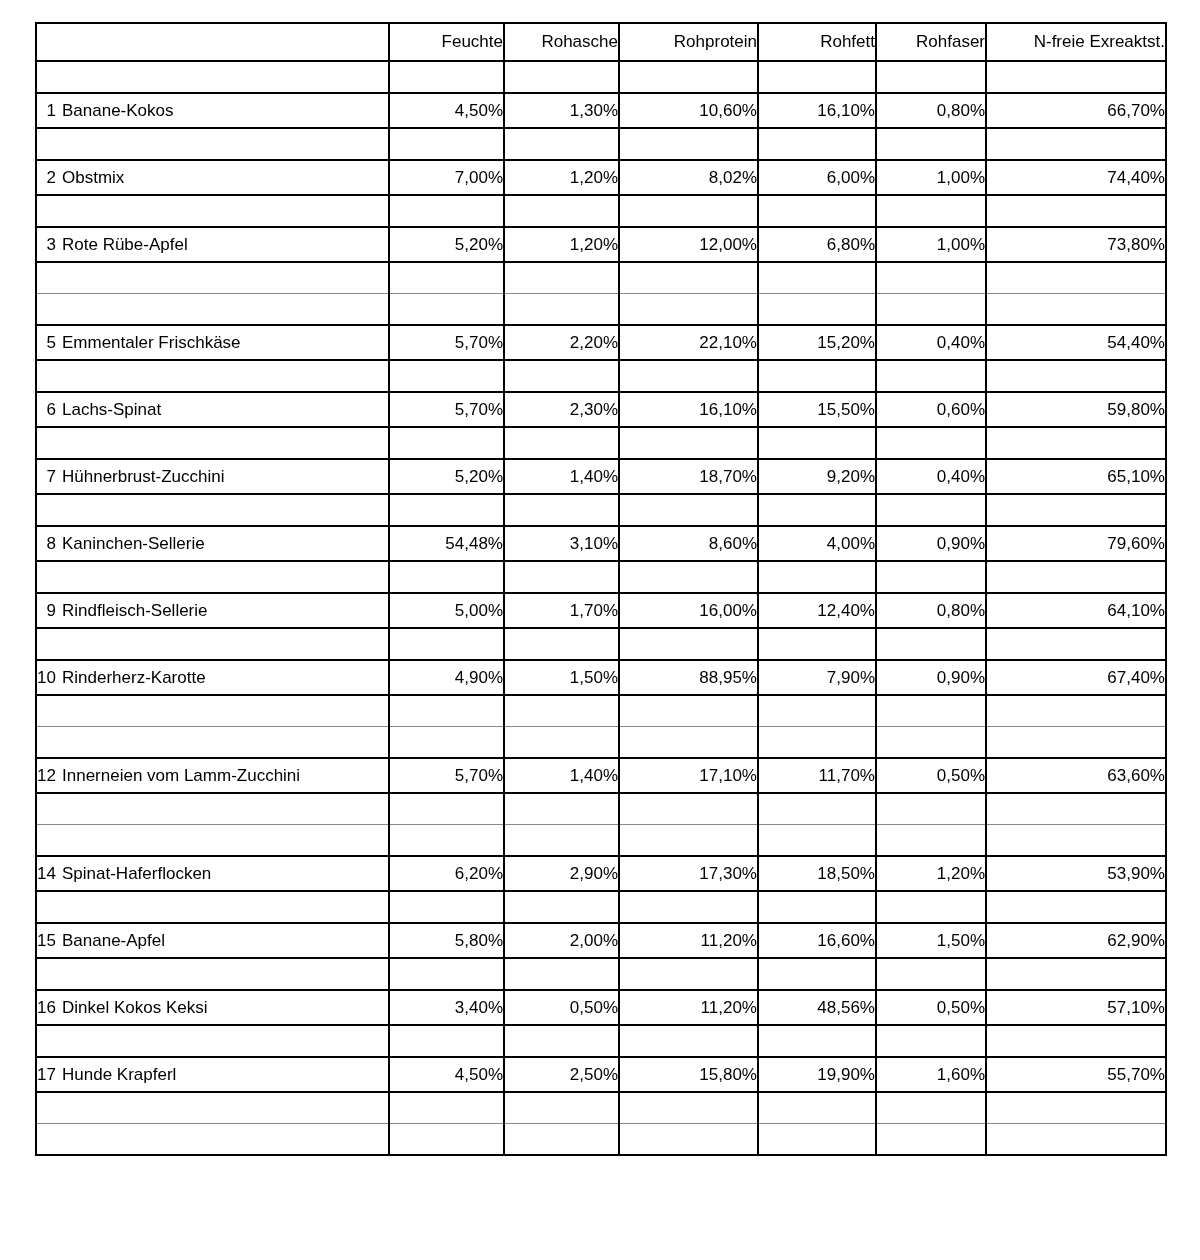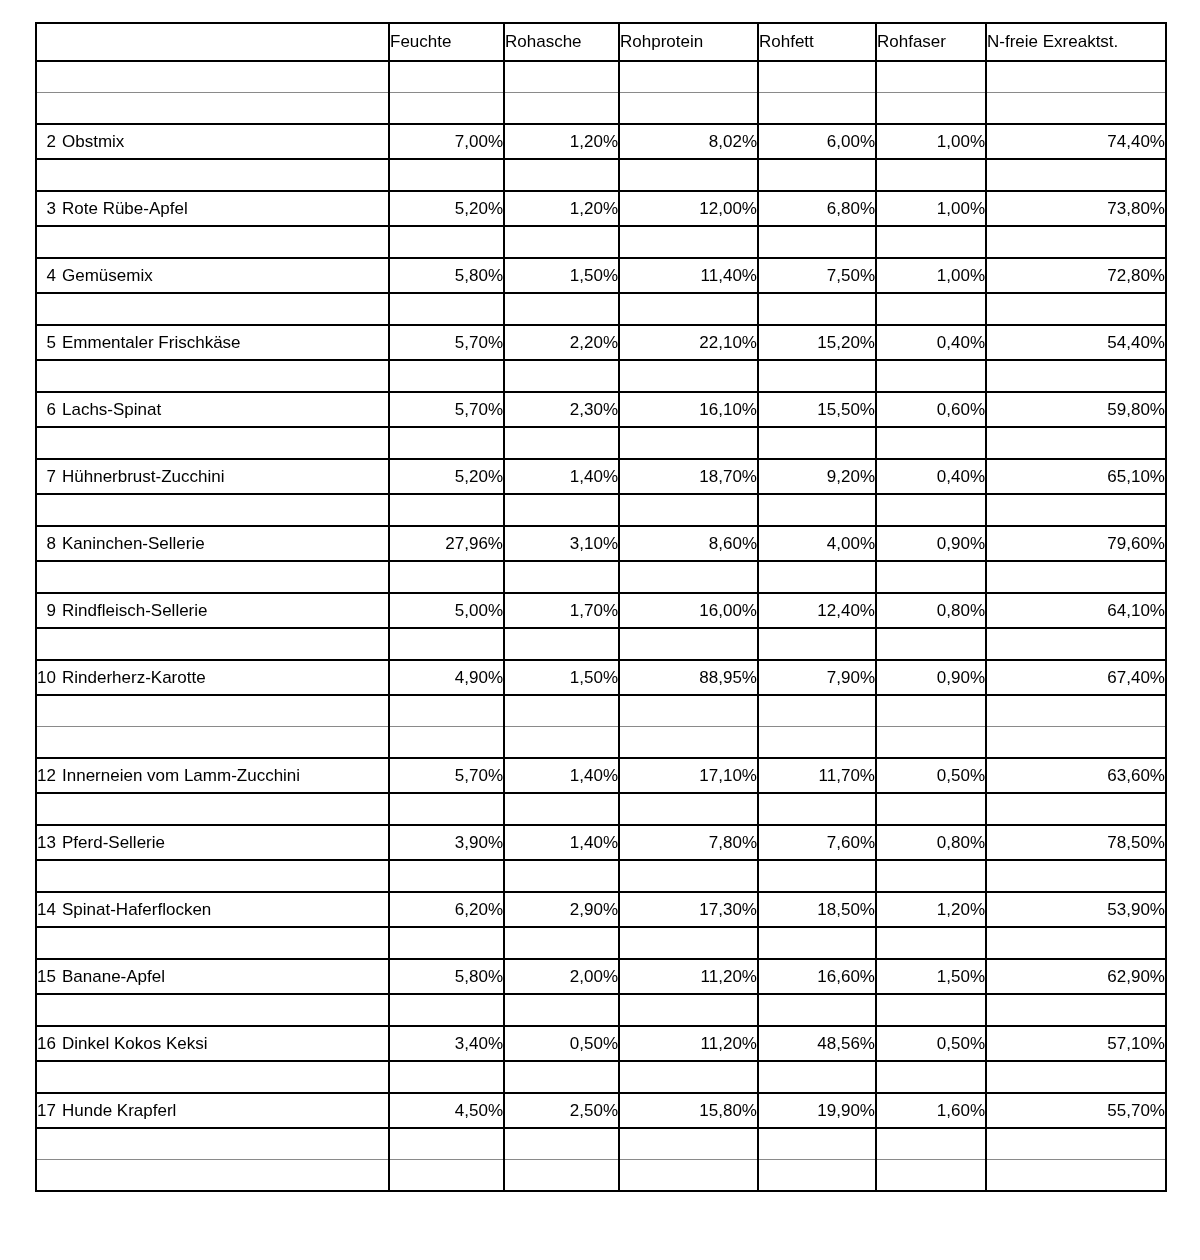--- a/index.html
+++ b/index.html
@@ -27,21 +27,21 @@
     padding: 0;
     overflow: hidden;
     white-space: nowrap;
     font-weight: normal;
     vertical-align: middle;
   }
   tr.head td, tr.head th {
     height: 36px;
     border-top: 2px solid #000;
     border-bottom: 2px solid #000;
-    text-align: left;
+    text-align: right;
   }
   tr.data td {
     height: 33px;
     border-top: 2px solid #000;
     border-bottom: 2px solid #000;
   }
   tr.spacer td {
     height: 30px;
     border-top: 1px solid #8a8a8a;
     border-bottom: 1px solid #8a8a8a;
@@ -87,20 +87,29 @@
         </tr>
         <tr class="spacer">
           <td></td>
           <td></td>
           <td></td>
           <td></td>
           <td></td>
           <td></td>
           <td></td>
         </tr>
+        <tr class="data">
+          <td class="name"><span class="num">1</span><span>Banane-Kokos</span></td>
+          <td class="val">4,50%</td>
+          <td class="val">1,30%</td>
+          <td class="val">10,60%</td>
+          <td class="val">16,10%</td>
+          <td class="val">0,80%</td>
+          <td class="val">66,70%</td>
+        </tr>
         <tr class="spacer">
           <td></td>
           <td></td>
           <td></td>
           <td></td>
           <td></td>
           <td></td>
           <td></td>
         </tr>
         <tr class="data">
@@ -132,29 +141,20 @@
         </tr>
         <tr class="spacer">
           <td></td>
           <td></td>
           <td></td>
           <td></td>
           <td></td>
           <td></td>
           <td></td>
         </tr>
-        <tr class="data">
-          <td class="name"><span class="num">4</span><span>Gemüsemix</span></td>
-          <td class="val">5,80%</td>
-          <td class="val">1,50%</td>
-          <td class="val">11,40%</td>
-          <td class="val">7,50%</td>
-          <td class="val">1,00%</td>
-          <td class="val">72,80%</td>
-        </tr>
         <tr class="spacer">
           <td></td>
           <td></td>
           <td></td>
           <td></td>
           <td></td>
           <td></td>
           <td></td>
         </tr>
         <tr class="data">
@@ -206,21 +206,21 @@
           <td></td>
           <td></td>
           <td></td>
           <td></td>
           <td></td>
           <td></td>
           <td></td>
         </tr>
         <tr class="data">
           <td class="name"><span class="num">8</span><span>Kaninchen-Sellerie</span></td>
-          <td class="val">27,96%</td>
+          <td class="val">54,48%</td>
           <td class="val">3,10%</td>
           <td class="val">8,60%</td>
           <td class="val">4,00%</td>
           <td class="val">0,90%</td>
           <td class="val">79,60%</td>
         </tr>
         <tr class="spacer">
           <td></td>
           <td></td>
           <td></td>
@@ -285,29 +285,20 @@
         </tr>
         <tr class="spacer">
           <td></td>
           <td></td>
           <td></td>
           <td></td>
           <td></td>
           <td></td>
           <td></td>
         </tr>
-        <tr class="data">
-          <td class="name"><span class="num">13</span><span>Pferd-Sellerie</span></td>
-          <td class="val">3,90%</td>
-          <td class="val">1,40%</td>
-          <td class="val">7,80%</td>
-          <td class="val">7,60%</td>
-          <td class="val">0,80%</td>
-          <td class="val">78,50%</td>
-        </tr>
         <tr class="spacer">
           <td></td>
           <td></td>
           <td></td>
           <td></td>
           <td></td>
           <td></td>
           <td></td>
         </tr>
         <tr class="data">

